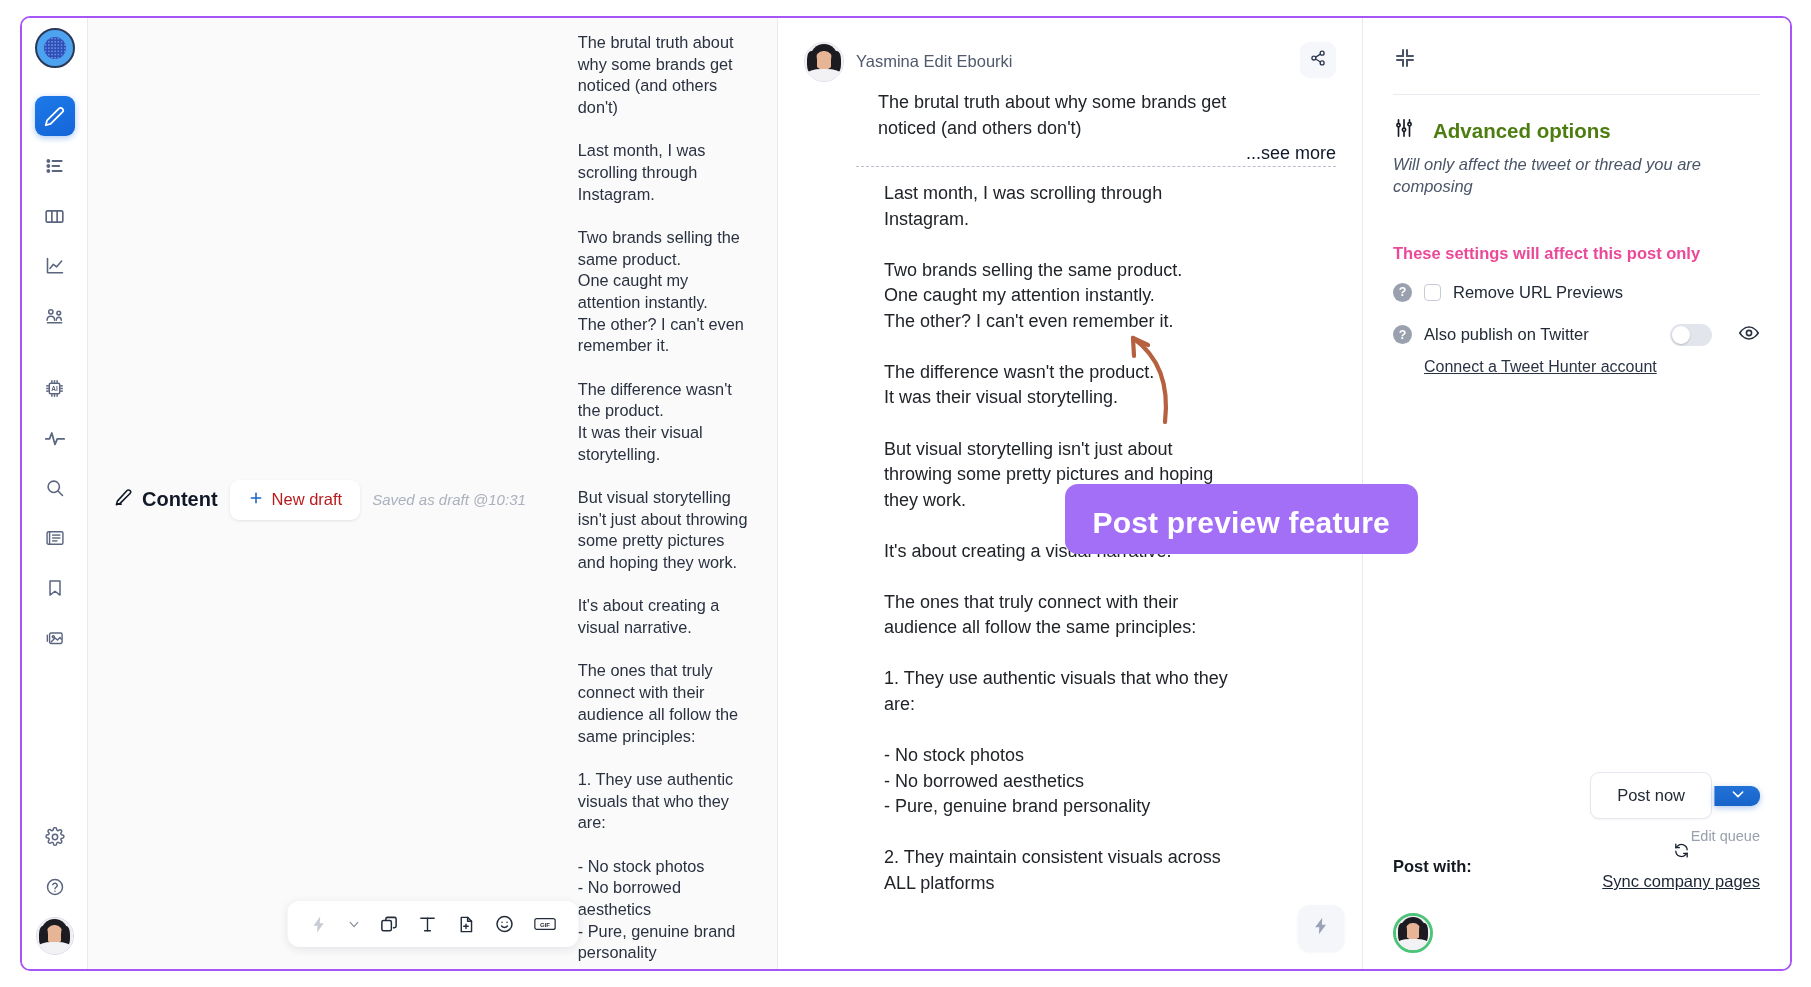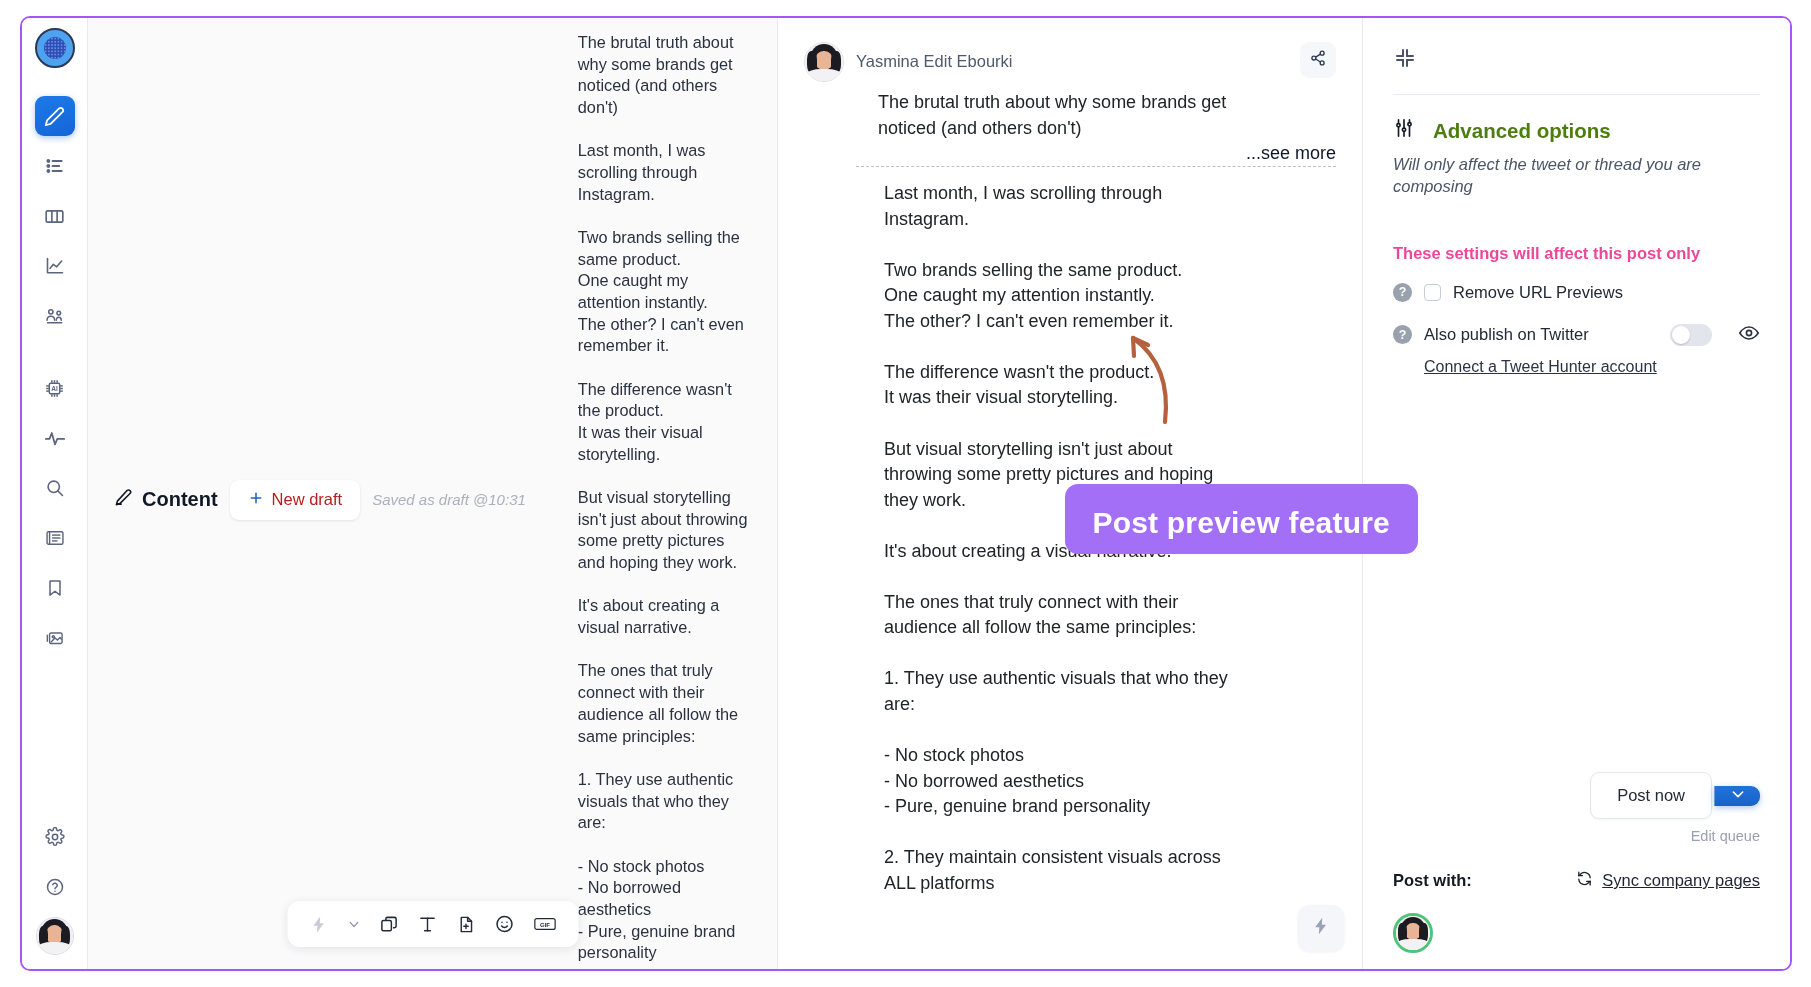--- a/index.html
+++ b/index.html
@@ -300,21 +300,21 @@
     position: absolute; right: 30px; bottom: 125px;
     font-size: 14.5px; color: #9aa1ae; cursor: pointer;
   }
   .postwith-row {
     position: absolute; left: 30px; right: 30px; bottom: 78px;
     display: flex; align-items: center;
   }
   .postwith-label { font-size: 16.5px; font-weight: bold; color: #141922; }
   .sync {
     margin-left: auto; display:flex; align-items:center; gap: 9px;
-    font-size: 16.5px; color: #1c2433; cursor: pointer;
+    font-size: 16.5px; color: #1c2433; cursor: pointer; flex-direction: column;
   }
   .sync-text { text-decoration: underline; }
   .account-avatar {
     position: absolute; left: 30px; bottom: 16px;
     width: 40px; height: 40px; border-radius: 50%;
     border: 3px solid #4ec47a; overflow: hidden;
     cursor: pointer;
   }
 
   

